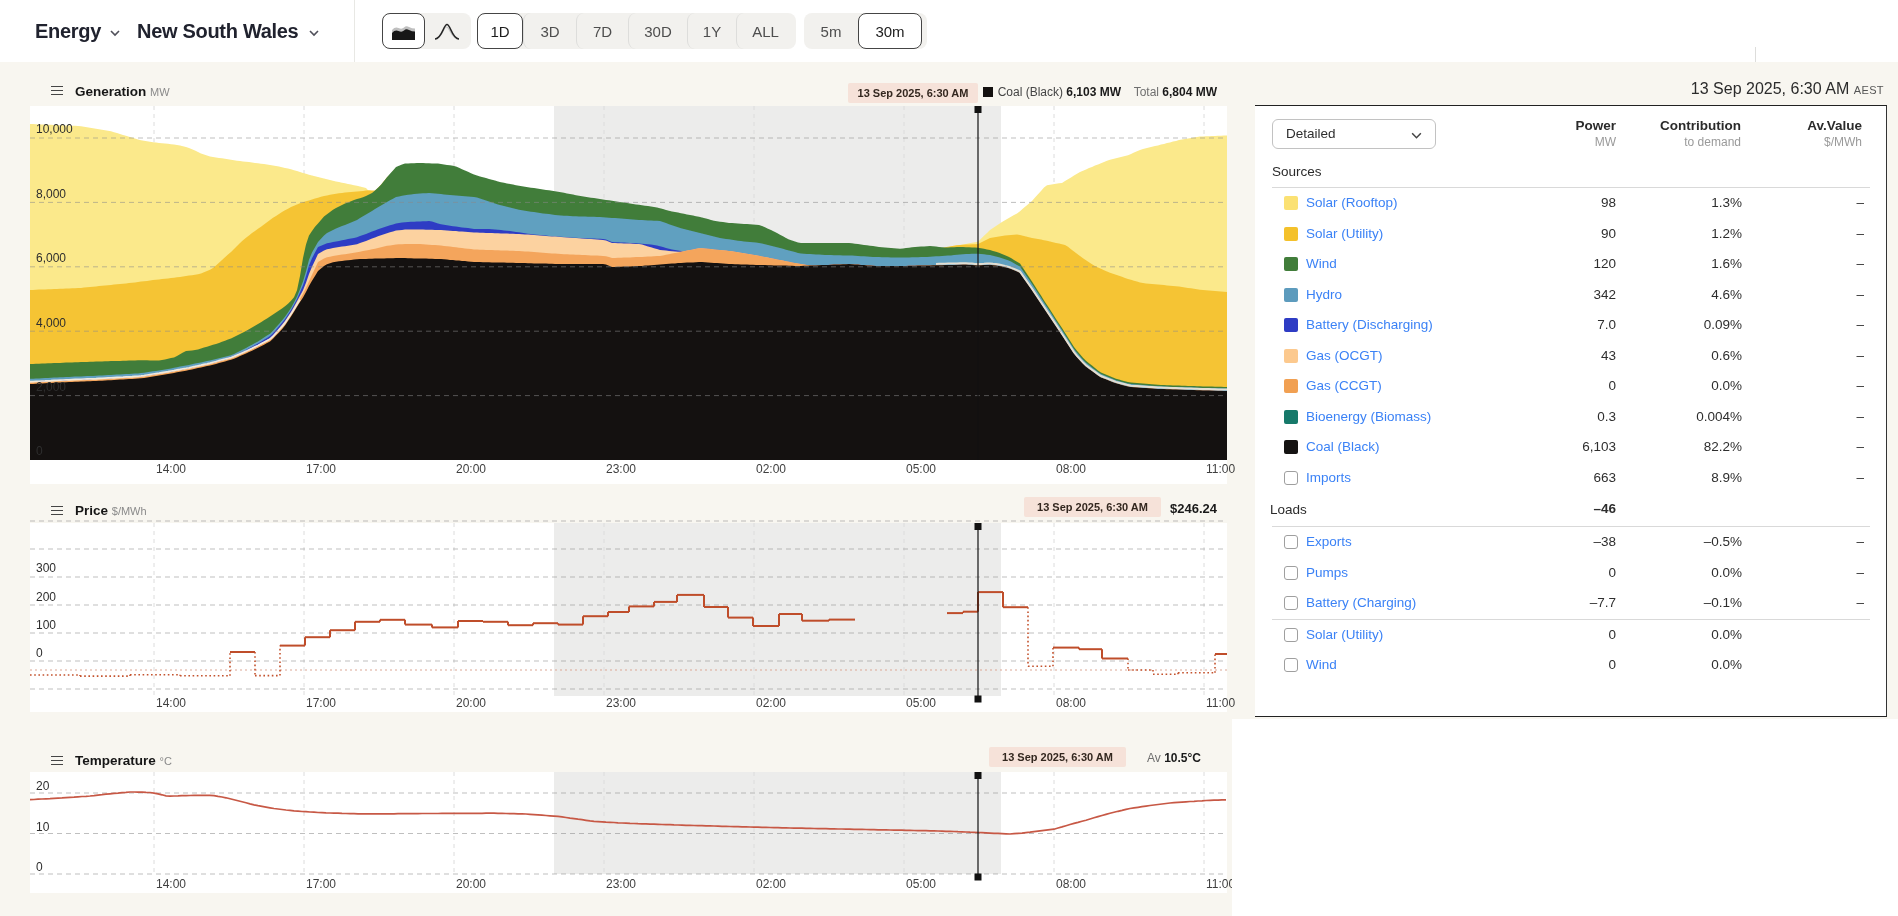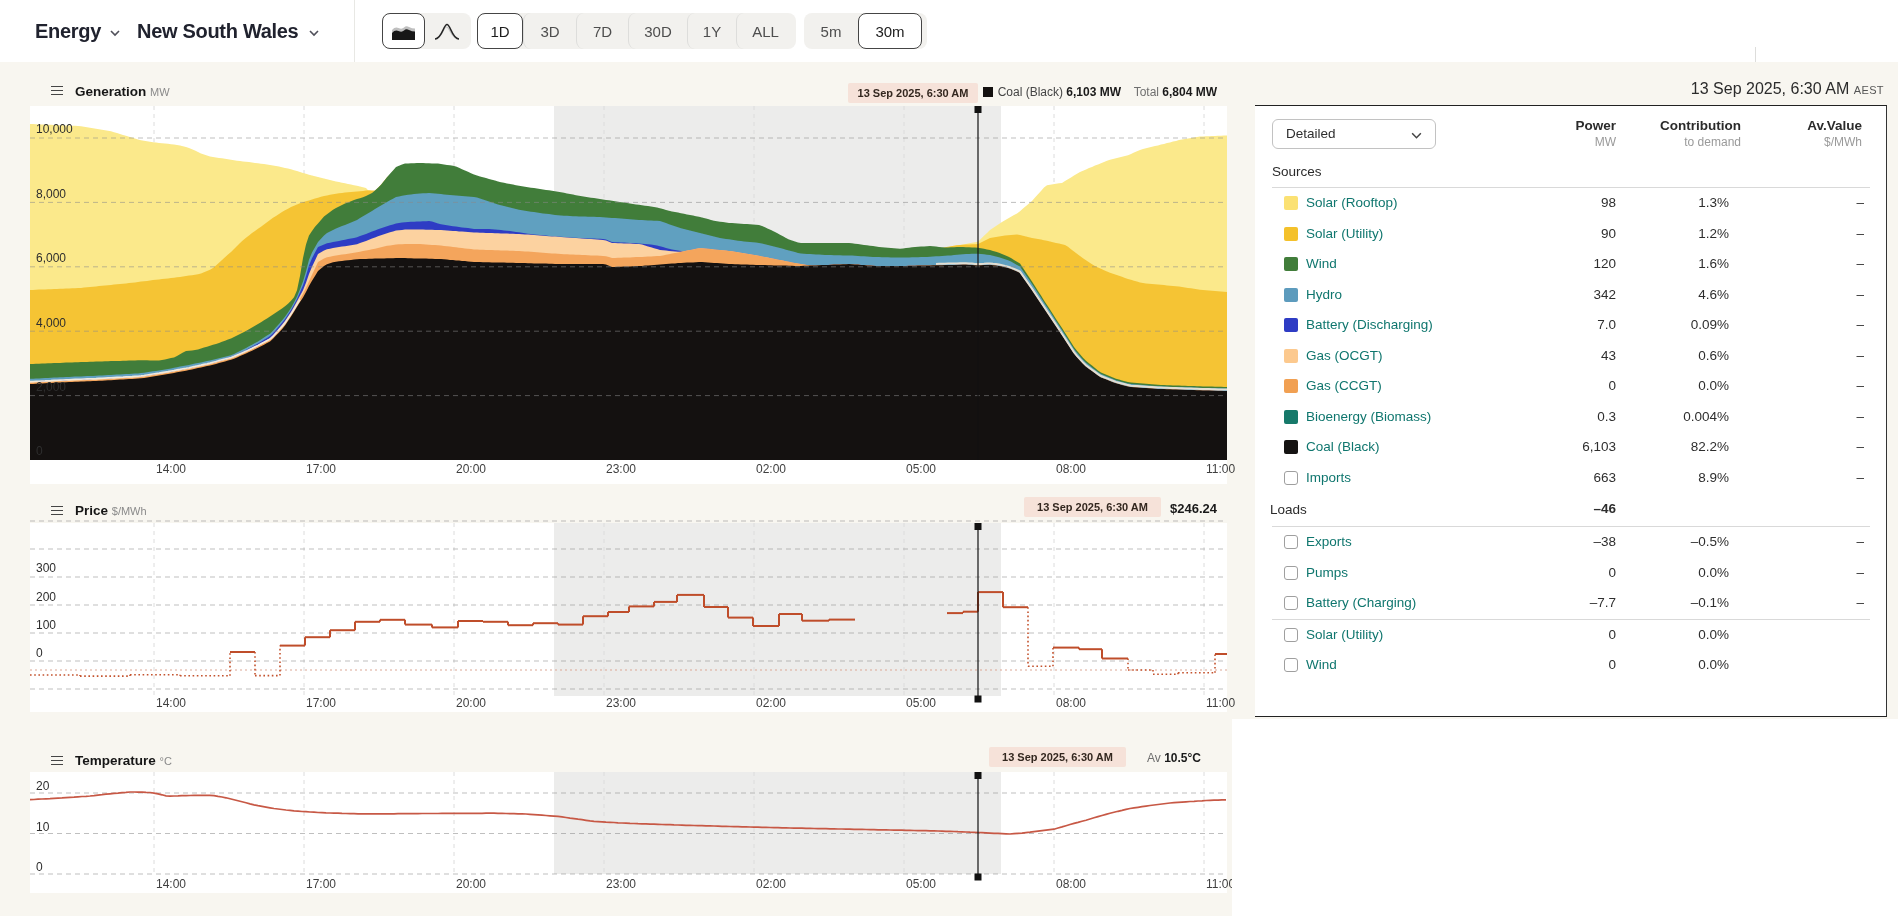--- a/index.html
+++ b/index.html
@@ -26,23 +26,23 @@
 .phead { position:absolute; top:12px; font-size:13.5px; font-weight:700; color:#2b2b2b; text-align:right; }
 .phead .sub { display:block; font-size:12px; font-weight:400; color:#9a9a9a; margin-top:2px; }
 .ptable { position:absolute; left:0; top:54px; width:632px; }
 .sect { position:relative; height:27px; line-height:22px; padding-left:17px; }
 .sect2 { position:relative; height:33px; line-height:32px; padding-left:15px; }
 .sectlbl { font-size:13.5px; font-weight:400; color:#2b2b2b; }
 .hr { height:1px; background:#d9d9d9; margin:0 17px 0 17px; }
 .row { position:relative; height:30.5px; line-height:30.5px; border-bottom:0; }
 .sw { position:absolute; left:29px; top:8px; width:14px; height:14px; border-radius:2px; }
 .swo { background:#fff; border:1px solid #9f9f9f; border-radius:3px; }
-.lbl { position:absolute; left:51px; font-size:13.5px; color:#0f766e; }
+.lbl { position:absolute; left:51px; font-size:13.5px; color:#3b82f6; }
 .c1 { position:absolute; right:271px; font-size:13.5px; color:#2e2e2e; }
-.c2 { position:absolute; right:158px; font-size:13.5px; color:#2e2e2e; }
+.c2 { position:absolute; right:145px; font-size:13.5px; color:#2e2e2e; }
 .c3 { position:absolute; right:23px; font-size:13.5px; color:#2e2e2e; }
 .bold { font-weight:700; }
 </style></head>
 <body>
 <svg width="1898" height="916" viewBox="0 0 1898 916" style="position:absolute;left:0;top:0">
 <style>
  .vg{stroke:#dcdcdc;stroke-width:1;stroke-dasharray:4 4;fill:none}
  .hg{stroke:#8a8a8a;stroke-opacity:.55;stroke-width:1;stroke-dasharray:5 4;fill:none}
  .xl{font:12px "Liberation Sans",sans-serif;fill:#3f3f3f}
  .yl{font:12px "Liberation Sans",sans-serif;fill:#2e2e2e}

